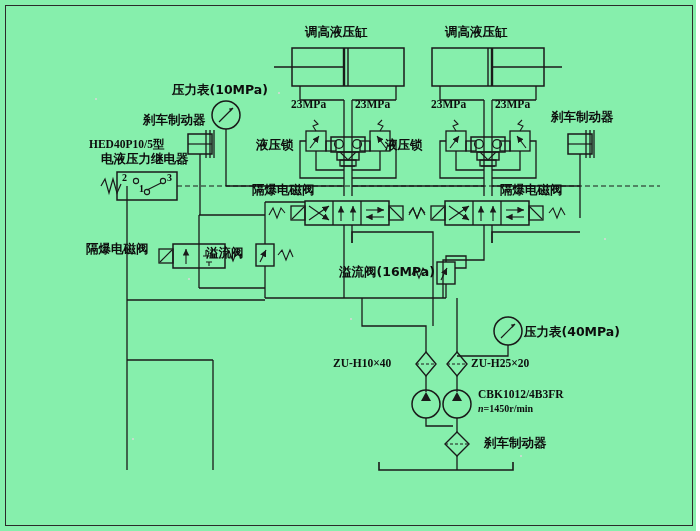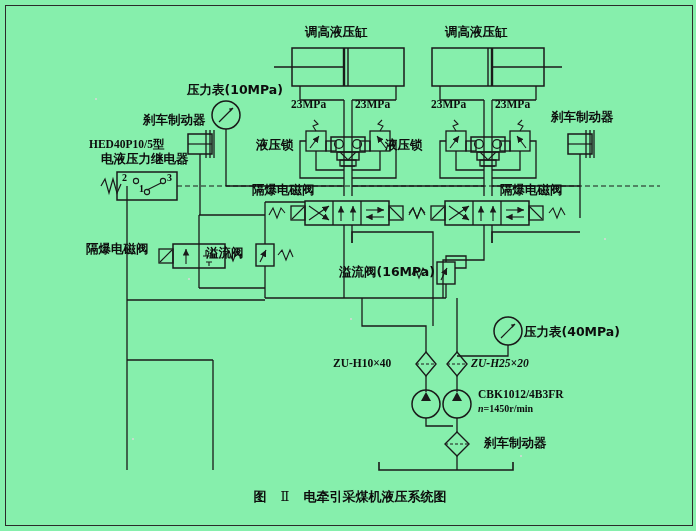--- a/index.html
+++ b/index.html
@@ -367,21 +367,21 @@
 
   <div class="lbl cn s12" style="left:305px; top:25px;">调高液压缸</div>
 
   <div class="lbl cn s12" style="left:445px; top:25px;">调高液压缸</div>
 
   <div class="lbl latin s11" style="left:291px; top:98px;">23MPa</div>
   <div class="lbl latin s11" style="left:355px; top:98px;">23MPa</div>
   <div class="lbl latin s11" style="left:431px; top:98px;">23MPa</div>
   <div class="lbl latin s11" style="left:495px; top:98px;">23MPa</div>
 
-  <div class="lbl cn s12" style="left:187px; top:83px;">压力表(10MPa)</div>
+  <div class="lbl cn s12" style="left:172px; top:83px;">压力表(10MPa)</div>
 
   <div class="lbl cn s12" style="left:143px; top:113px;">刹车制动器</div>
 
   <div class="lbl cn s12" style="left:551px; top:110px;">刹车制动器</div>
 
   <div class="lbl latin s11" style="left:89px; top:138px;">HED40P10/5型</div>
   <div class="lbl cn s12" style="left:101px; top:152px;">电液压力继电器</div>
 
   <div class="lbl latin s10" style="left:122px; top:172px;">2</div>
   <div class="lbl latin s10" style="left:139px; top:183px;">1</div>
@@ -395,24 +395,21 @@
 
   <div class="lbl cn s12" style="left:206px; top:246px;text-align:right;">溢流阀</div>
 
   <div class="lbl cn s12" style="left:86px; top:242px;">隔爆电磁阀</div>
 
   <div class="lbl cn s12" style="left:339px; top:265px;">溢流阀(16MPa)</div>
 
   <div class="lbl cn s12" style="left:524px; top:325px;">压力表(40MPa)</div>
 
   <div class="lbl latin s11" style="left:333px; top:357px;">ZU-H10×40</div>
-  <div class="lbl latin s11" style="left:471px; top:357px;font-style:italic;">ZU-H25×20</div>
+  <div class="lbl latin s11" style="left:471px; top:357px;">ZU-H25×20</div>
 
   <div class="lbl latin s11" style="left:478px; top:388px;">CBK1012/4B3FR</div>
   <div class="lbl latin s10" style="left:478px; top:403px;"><span style="font-style:italic;">n</span><span>=1450r/min</span></div>
 
   <div class="lbl cn s12" style="left:484px; top:436px;">刹车制动器</div>
 
-  <div id="caption">
-    <span class="cn">图</span><span class="gap"></span><span class="num">Ⅱ</span><span class="gap"></span><span class="cn">电牵引采煤机液压系统图</span>
-  </div>
 
 </div>
 
 </body></html>

